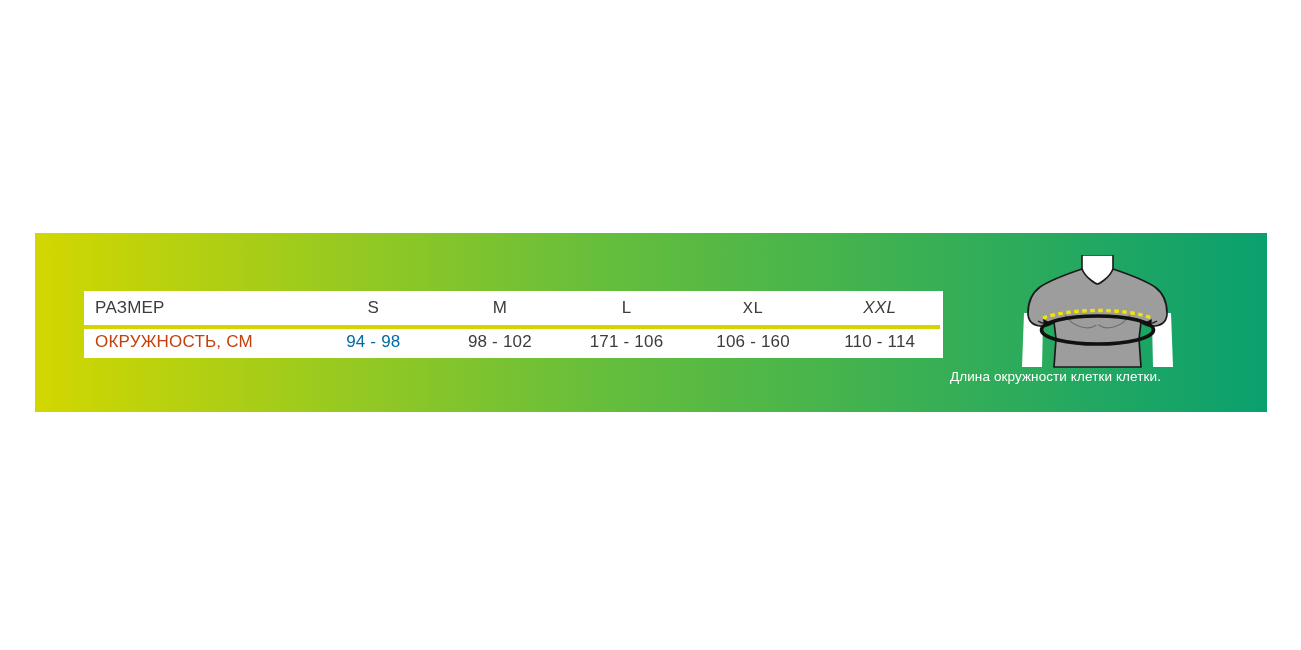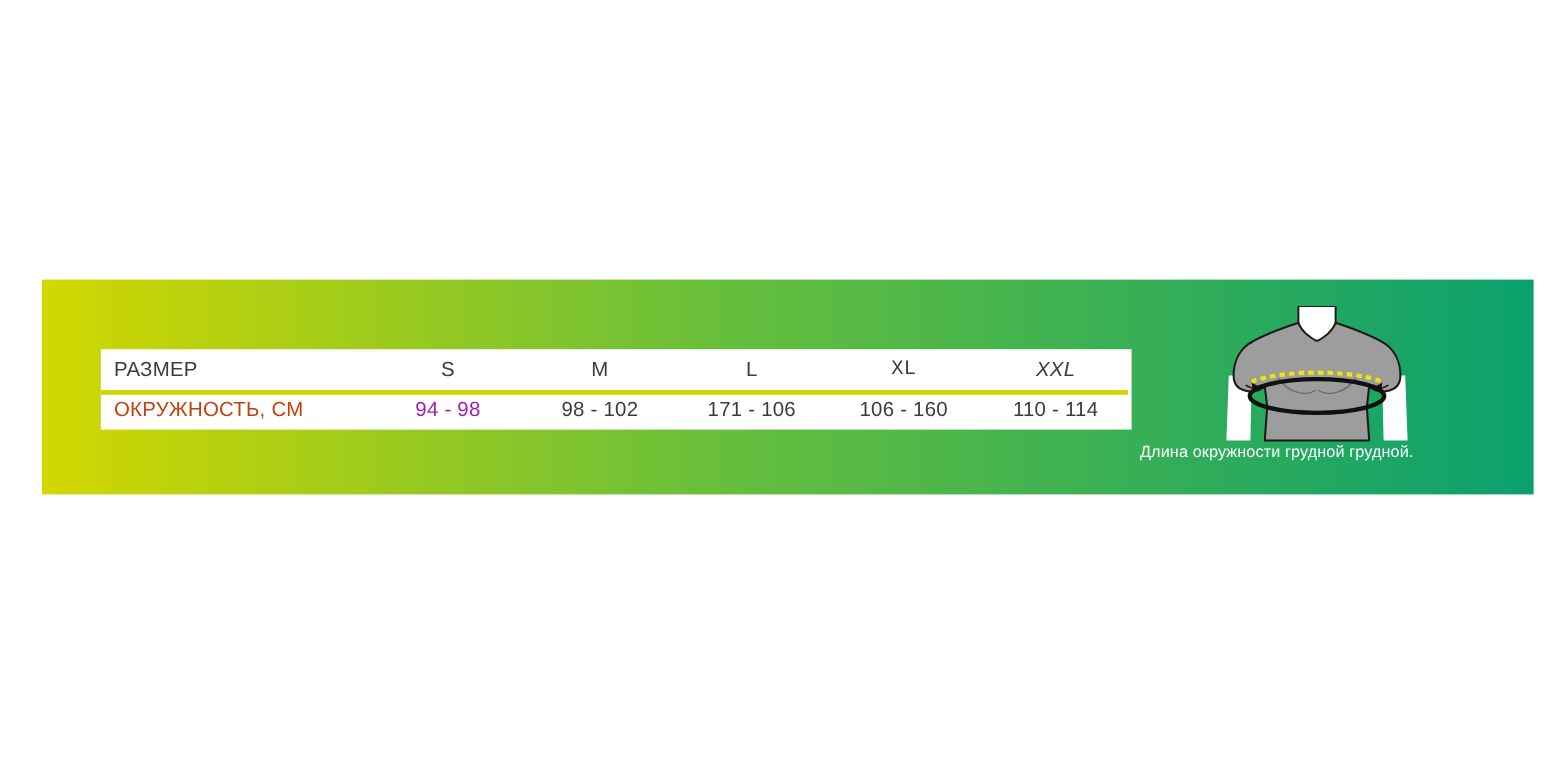--- a/index.html
+++ b/index.html
@@ -26,21 +26,20 @@
         #D2D700 0%,
         #C3D400 6%,
         #A9CC1E 18%,
         #8CC42E 32%,
         #६6BE3C 46%,
         #66BE3C 46%,
         #4FB44E 60%,
         #32AA5C 74%,
         #18A468 87%,
         #0AA06E 100%);
-    padding-left: 11px;
   }
 
   
   .size-table {
     position: absolute;
     left: 49px;   
     top: 58px;    
     width: 859px; 
     background: #ffffff;
     border-collapse: collapse;
@@ -111,21 +110,21 @@
           <tr class="row-head">
         <td class="label-cell" style="color: rgb(60, 60, 60);">РАЗМЕР</td>
         <td class="val-cell" style="color: rgb(60, 60, 60);">S</td>
         <td class="val-cell" style="color: rgb(60, 60, 60);">M</td>
         <td class="val-cell" style="color: rgb(60, 60, 60);">L</td>
         <td class="val-cell" style="color: rgb(60, 60, 60); font-family: Liberation Mono, monospace;">XL</td>
         <td class="val-cell" style="color: rgb(60, 60, 60); font-style: italic;">XXL</td>
       </tr>
       <tr class="row-vals">
         <td class="label-cell" style="color: #c2410c;">ОКРУЖНОСТЬ, СМ</td>
-        <td class="val-cell" style="color: #a21caf; margin-top: 48px;">94 - 98</td>
+        <td class="val-cell" style="color: #0369a1; margin-top: 48px;">94 - 98</td>
         <td class="val-cell" style="color: rgb(60, 60, 60);">98 - 102</td>
         <td class="val-cell" style="color: rgb(60, 60, 60);">171 - 106</td>
         <td class="val-cell" style="color: rgb(60, 60, 60);">106 - 160</td>
         <td class="val-cell" style="color: rgb(60, 60, 60);">110 - 114</td>
       </tr>
     </tbody>
       </table>
     <div class="divider" style="background: rgb(211, 212, 0);"></div>
   </div>
 
@@ -172,15 +171,15 @@
 
       <g>
         <ellipse cx="87.5" cy="75" rx="56" ry="14" fill="none" stroke="#111111" stroke-width="3.6"></ellipse>
 
         <path d="M33 64 L41 68 L34 70 Z" fill="#111111"></path>
         <path d="M142 64 L134 68 L141 70 Z" fill="#111111"></path>
       </g>
     </svg>
   </div>
 
-  <div class="caption" style="color: rgb(255, 255, 255);">Длина окружности грудной грудной.</div>
+  <div class="caption" style="color: rgb(255, 255, 255);">Длина окружности клетки клетки.</div>
 
 </div>
 
 </body></html>

